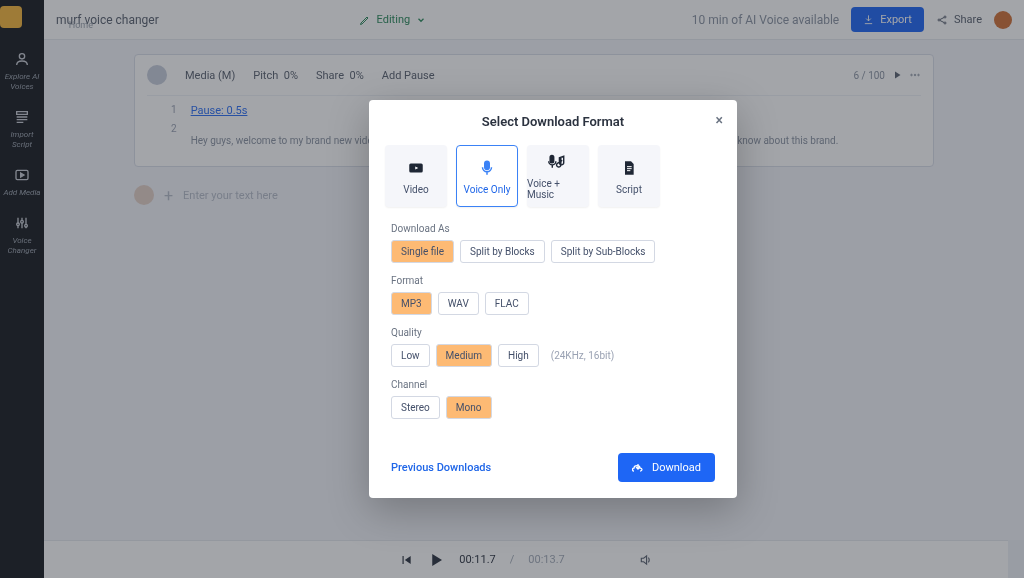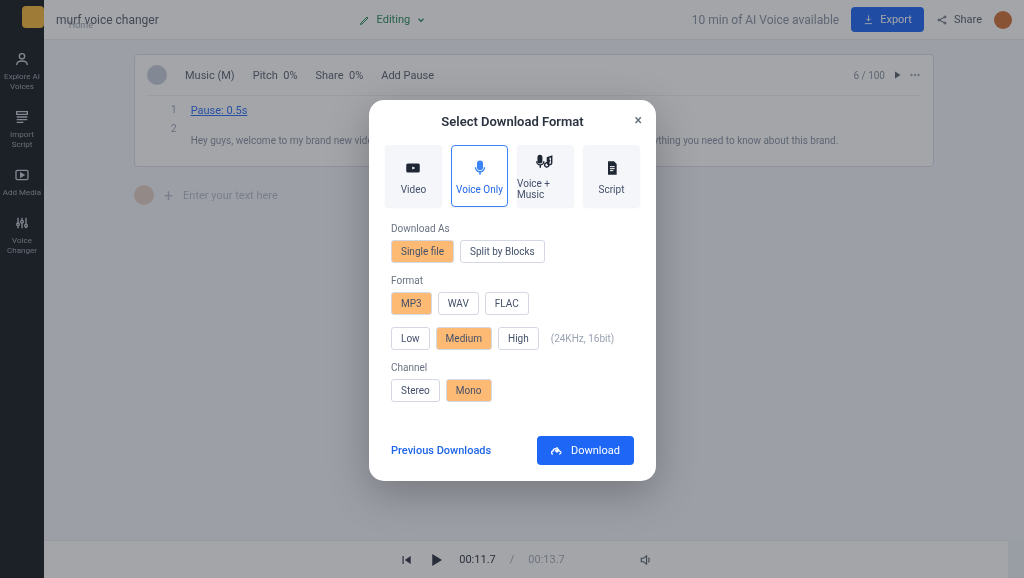--- a/index.html
+++ b/index.html
@@ -1,19 +1,19 @@
 <!DOCTYPE html>
 <html><head>
 <meta charset="utf-8">
 <style>
   * { box-sizing: border-box; margin: 0; padding: 0; font-family: -apple-system, BlinkMacSystemFont, "Segoe UI", Roboto, Arial, sans-serif; }
   html, body { width: 1024px; height: 578px; overflow: hidden; background:#eef1f6; }
   .app { position: relative; width: 1024px; height: 578px; }
   
-  .rail { position:absolute; left:0; top:0; width:44px; height:100%; background:#171a1f; color:#c8ccd4; display:flex; flex-direction:column; align-items:flex-end; padding-top:6px; }
+  .rail { position:absolute; left:0; top:0; width:44px; height:100%; background:#171a1f; color:#c8ccd4; display:flex; flex-direction:column; align-items:flex-start; padding-top:6px;font-style:italic; }
   .rail .logo { width:22px; height:22px; background:#f6b73c; border-radius:4px; margin-bottom:14px; }
   .rail-item { width:44px; display:flex; flex-direction:column; align-items:center; margin:8px 0; font-size:8px; line-height:10px; color:#9aa2ad; text-align:center; }
   .rail-item .ic { width:18px; height:18px; display:flex; align-items:center; justify-content:center; margin-bottom:4px; color:#c8ccd4; }
   .rail-item span { max-width:40px; }
   
   .header { position:absolute; left:44px; top:0; right:0; height:40px; background:#ffffff; display:flex; align-items:center; padding:0 12px; border-bottom:1px solid #e6e8ee; }
   .header .title { font-size:12px; color:#5a6270; flex:0 0 auto; }
   .header .home { font-size:9px; color:#9aa2ad; margin-top:10px; margin-left:-90px; }
   .header .center { flex:1; display:flex; justify-content:center; align-items:center; }
   .header .center .pill { display:flex; align-items:center; gap:6px; color:#2b8a5c; font-size:11px; }
@@ -34,24 +34,24 @@
   .add-row { display:flex; align-items:center; margin-top:18px; gap:10px; }
   .add-row .av2 { width:20px; height:20px; border-radius:50%; background:#e4d0c7; }
   .add-row .ph { font-size:11px; color:#b6bcc9; }
   
   .player { position:absolute; left:44px; right:16px; bottom:0; height:38px; background:#fff; border-top:1px solid #e6e8ee; display:flex; align-items:center; justify-content:center; gap:14px; font-size:11px; color:#5a6270; }
   .player .cur { color:#2c3340; }
   .player .dur { color:#a3abb8; }
   
   .overlay { position:absolute; inset:0; background:rgba(36,40,50,0.42); }
   
-  .modal { position:absolute; left:369px; top:100px; width:287px; background:#fff; border-radius:15px; box-shadow:0 12px 40px rgba(0,0,0,.25); padding:0 0 16px 0; }
+  .modal { position:absolute; left:369px; top:100px; width:368px; background:#fff; border-radius:4px; box-shadow:0 12px 40px rgba(0,0,0,.25); padding:0 0 16px 0; }
   .modal-head { position:relative; padding:14px 0 10px 0; text-align:center; font-size:13px; font-weight:600; color:#2c3340; }
   .modal-close { position:absolute; top:12px; right:14px; font-size:14px; color:#6a7382; cursor:pointer; }
-  .format-row { display:flex; gap:9px; justify-content:center; padding:6px 16px 14px 16px; }
+  .format-row { display:flex; gap:9px; padding:6px 16px 14px 16px; }
   .fmt-tile { width:62px; height:62px; border-radius:4px; background:#f5f6fa; display:flex; flex-direction:column; align-items:center; justify-content:center; font-size:10px; color:#44506a; box-shadow:0 1px 2px rgba(0,0,0,.06); }
   .fmt-tile .ic { width:20px; height:20px; display:flex; align-items:center; justify-content:center; margin-bottom:6px; color:#1f2735; }
   .fmt-tile.selected { background:#fff; border:1.5px solid #3b82f6; color:#1f66e8; }
   .fmt-tile.selected .ic { color:#3b82f6; }
   .section { padding:2px 22px 10px 22px; }
   .section-label { font-size:10px; color:#6a7382; margin-bottom:6px; }
   .btn-group { display:flex; gap:6px; align-items:center; }
   .opt { font-size:10px; color:#44506a; padding:5px 9px; border:1px solid #d3d8e3; border-radius:3px; background:#fff; cursor:pointer; }
   .opt.sel { background:#fdba74; }
   .hint { font-size:10px; color:#9aa2b3; margin-left:6px; }
@@ -141,21 +141,21 @@
         <span>Share</span>
       </div>
       <div class="avatar"></div>
     </div>
   </div>
 
   <div class="main">
     <div class="block-card">
       <div class="block-top">
         <div class="av"></div>
-        <span>Music (M)</span>
+        <span>Media (M)</span>
         <span><span>Pitch</span>&nbsp;&nbsp;<span>0%</span></span>
         <span><span>Share</span>&nbsp;&nbsp;<span>0%</span></span>
         <span>Add Pause</span>
         <div class="block-chevron">
           <span>6 / 100</span>
           <svg width="12" height="12" viewBox="0 0 24 24" fill="#5a6270">
               <path d="M8 5l11 7-11 7z"></path>
             </svg>
           <svg width="12" height="12" viewBox="0 0 24 24" fill="none" stroke="#8a93a2" stroke-width="2">
               <circle cx="5" cy="12" r="1.5"></circle>
@@ -244,33 +244,35 @@
         </div>
         <span>Script</span>
       </div>
     </div>
 
     <div class="section">
       <div class="section-label">Download As</div>
       <div class="btn-group">
         <div class="opt sel">Single file</div>
         <div class="opt">Split by Blocks</div>
+        <div class="opt">Split by Sub-Blocks</div>
       </div>
     </div>
 
     <div class="section">
       <div class="section-label">Format</div>
       <div class="btn-group">
         <div class="opt sel">MP3</div>
         <div class="opt">WAV</div>
         <div class="opt">FLAC</div>
       </div>
     </div>
 
     <div class="section">
+      <div class="section-label">Quality</div>
       <div class="btn-group">
         <div class="opt">Low</div>
         <div class="opt sel">Medium</div>
         <div class="opt">High</div>
         <span class="hint">(24KHz, 16bit)</span>
       </div>
     </div>
 
     <div class="section">
       <div class="section-label">Channel</div>

